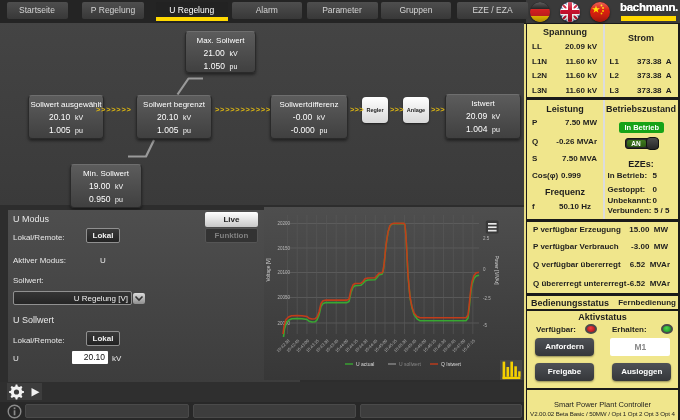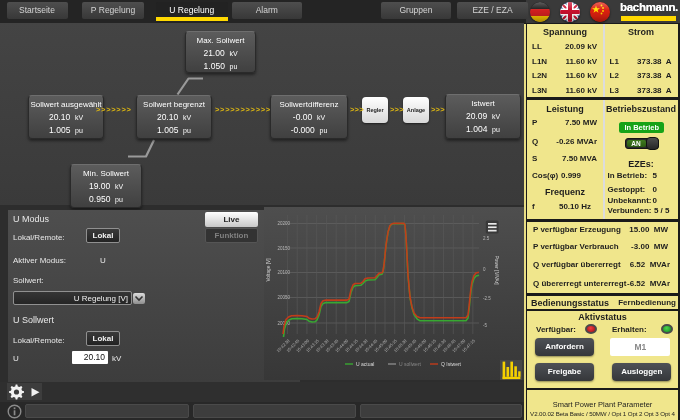--- a/index.html
+++ b/index.html
@@ -60,20 +60,21 @@
 <body>
 <div id="app">
 
   <div id="nav">
     <div class="abs" style="left:526px; top:0; width:154px; height:23px; background:#3a3a3a;"></div>
     <div class="tab" style="left:6.5px; width:61px;">Startseite</div>
     <div class="tab" style="left:82px; width:62px;">P Regelung</div>
     <div class="tab active" style="left:156px; width:71.5px;">U Regelung</div>
     <div class="tabu" style="left:156px; width:71.5px;"></div>
     <div class="tab" style="left:231.5px; width:70.5px;">Alarm</div>
+    <div class="tab" style="left:306.5px; width:71px;">Parameter</div>
     <div class="tab" style="left:457px; width:71px;">EZE / EZA</div>
     <div class="tab" style="left:381px; width:70px;">Gruppen</div>
 
     <div class="flag" style="left:530px;">
       <div style="height:7px;background:#1a1a1a;"></div>
       <div style="height:7px;background:#d02020;"></div>
       <div style="height:6px;background:#f5c400;"></div>
     </div>
     <div class="flag" style="left:560px; background:#18367a;">
       <svg width="20" height="20" viewBox="0 0 20 20">
@@ -311,21 +312,21 @@
     <div class="row" style="top:47px;">
         <span class="l">L2N</span>
         <span class="r">11.60 kV</span>
       </div>
     <div class="row" style="top:62px;">
         <span class="l">L3N</span>
         <span class="r">11.60 kV</span>
       </div>
   </div>
   <div class="yp" style="left:604.5px; top:24px; width:73px; height:73px;">
-    <div class="hd" style="padding-top:3px;">Strom</div>
+    <div class="hd" style="padding-top:9px;">Strom</div>
     <div class="row" style="top:32.7px;">
         <span class="l">L1</span>
         <span class="r">373.38&nbsp; A</span>
       </div>
     <div class="row" style="top:47px;">
         <span class="l">L2</span>
         <span class="r">373.38&nbsp; A</span>
       </div>
     <div class="row" style="top:62px;">
         <span class="l">L3</span>
@@ -419,17 +420,17 @@
       </div>
     <div class="led" style="left:58px; top:12.5px; background:radial-gradient(circle at 45% 35%, #f04040, #a00a14);"></div>
     <div class="led" style="left:134px; top:12.5px; background:radial-gradient(circle at 45% 35%, #4fd34f, #0c8c1c);"></div>
     <div class="ybtn" style="left:8px; top:27.4px; width:59px; height:18px; line-height:18px;">Anfordern</div>
     <div class="abs" style="left:83.4px; top:27.4px; width:60px; height:18px; background:#fff; border-radius:2px; color:#888; font-size:8.5px; text-align:center; line-height:18px;">M1</div>
     <div class="ybtn" style="left:8px; top:51.5px; width:59px; height:18px; line-height:18px;">Freigabe</div>
     <div class="ybtn" style="left:85.3px; top:51.5px; width:59px; height:18px; line-height:18px;">Ausloggen</div>
   </div>
 
   <div class="yp" style="left:527px; top:390px; width:151px; height:30px;">
-    <div class="row" style="top:9.6px; text-align:center; font-size:7.5px; font-weight:normal;">Smart Power Plant Parameter</div>
+    <div class="row" style="top:9.6px; text-align:center; font-size:7.5px; font-weight:normal;">Smart Power Plant Controller</div>
     <div class="row" style="top:19.7px; text-align:center; font-size:6.2px; font-weight:normal; white-space:nowrap; letter-spacing:-0.1px;">V2.00.02 Beta Basic / 50MW / Opt 1 Opt 2 Opt 3 Opt 4</div>
   </div>
 
 </div>
 
 </body></html>

